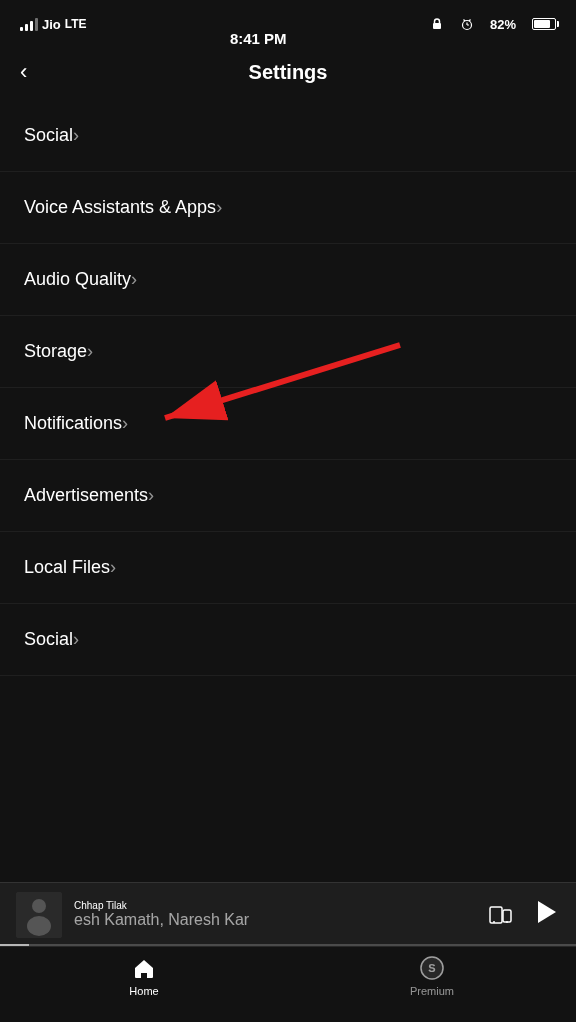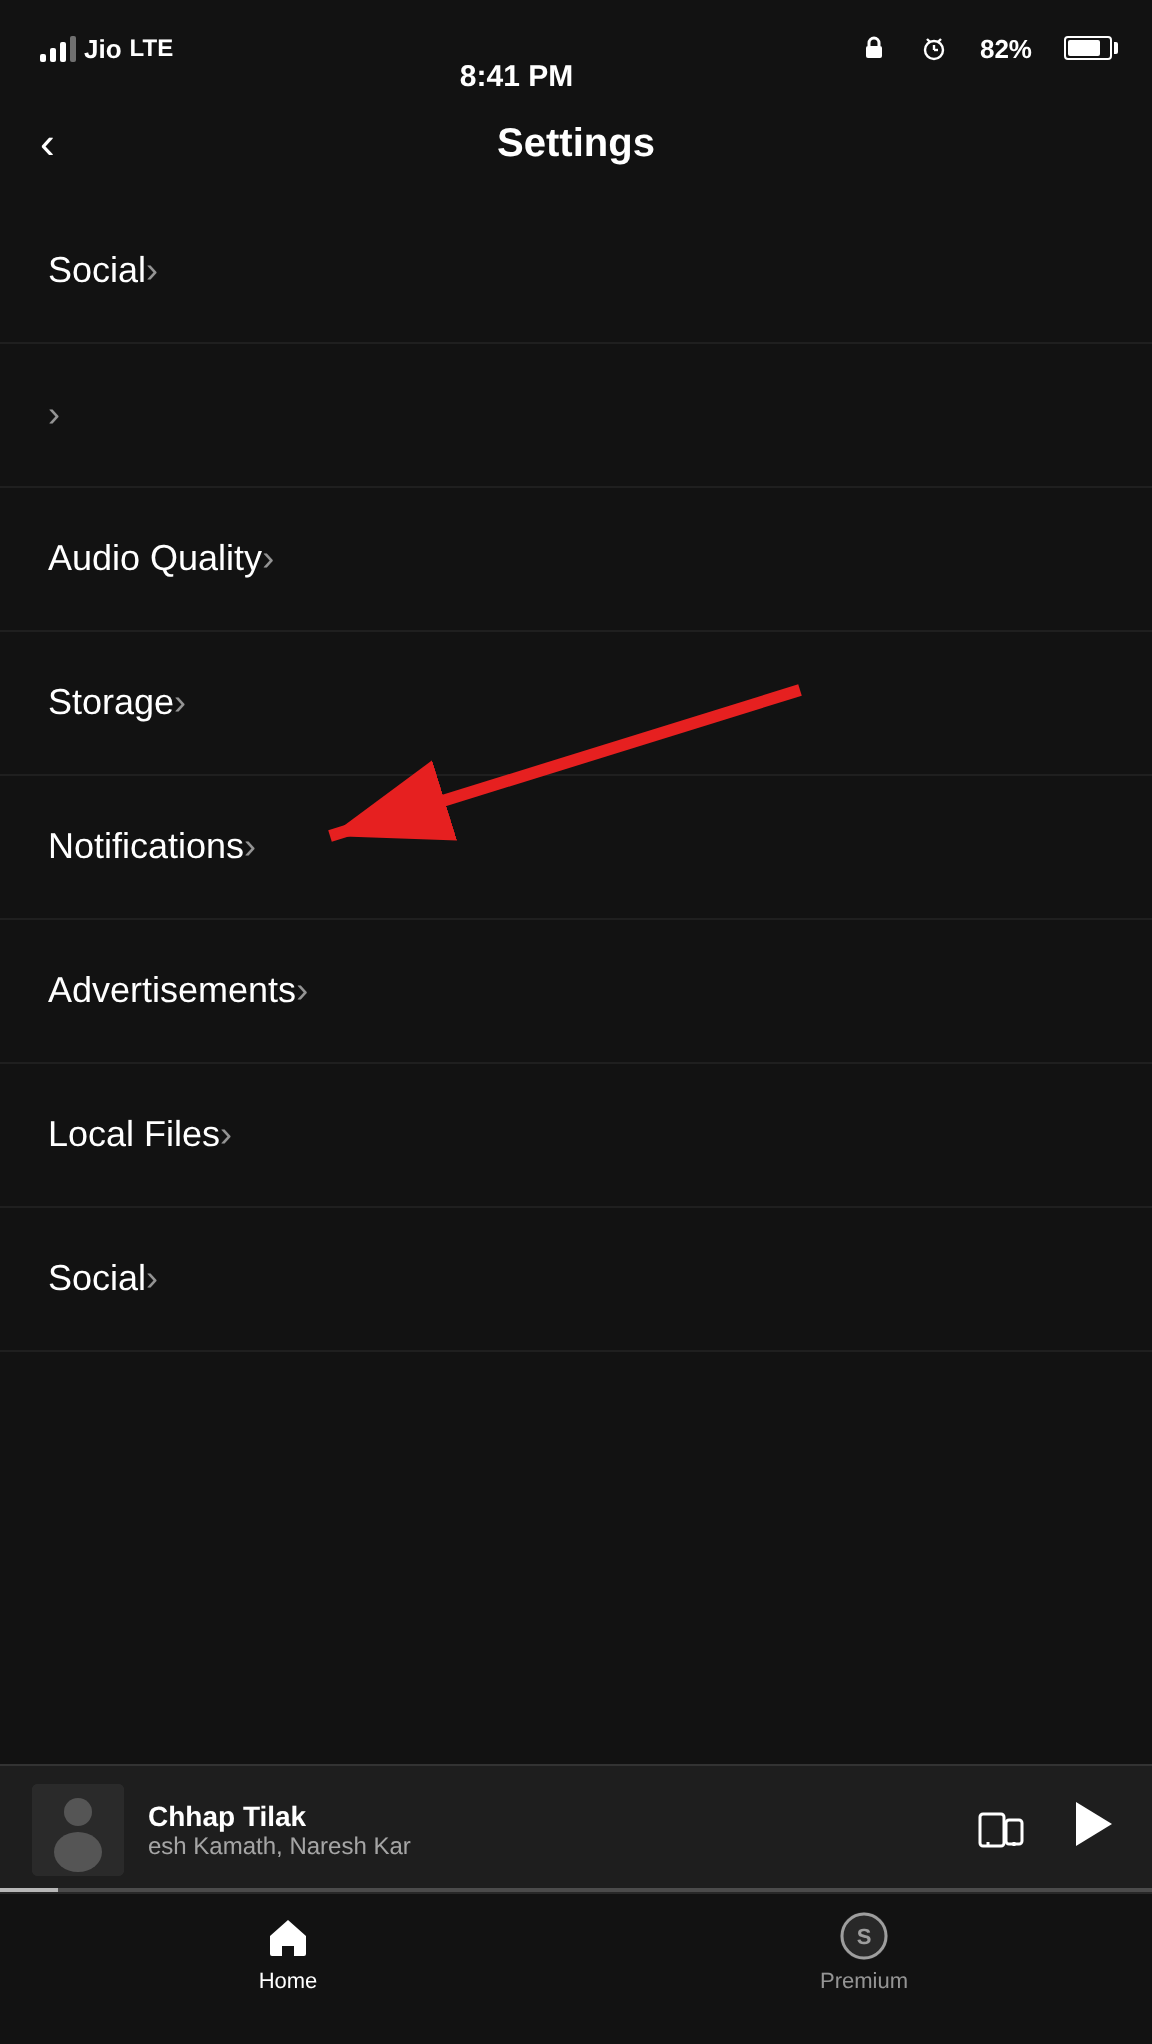--- a/index.html
+++ b/index.html
@@ -171,29 +171,29 @@
       display: flex;
       align-items: center;
       justify-content: center;
       font-size: 22px;
     }
     .now-playing-info {
       flex: 1;
       overflow: hidden;
     }
     .now-playing-title {
-      font-size: 14px;
-      font-weight: 700;
+      font-size: 10px;
+      font-weight: 400;
       color: #fff;
       white-space: nowrap;
       overflow: hidden;
       text-overflow: ellipsis;
     }
     .now-playing-artist {
-      font-size: 12px;
+      font-size: 16px;
       color: rgba(255,255,255,0.6);
       white-space: nowrap;
       overflow: hidden;
       text-overflow: ellipsis;
     }
     .now-playing-controls {
       display: flex;
       align-items: center;
       gap: 16px;
     }
@@ -308,20 +308,21 @@
 </div>
 
 <div class="settings-list">
 
   <div class="settings-item">
     <span class="settings-item-label">Social</span>
     <span class="chevron">›</span>
   </div>
 
   <div class="settings-item">
+    <span class="settings-item-label">Voice Assistants &amp; Apps</span>
     <span class="chevron">›</span>
   </div>
 
   <div class="settings-item">
     <span class="settings-item-label">Audio Quality</span>
     <span class="chevron">›</span>
   </div>
 
   <div class="settings-item" style="position:relative;">
     <span class="settings-item-label">Storage</span>

